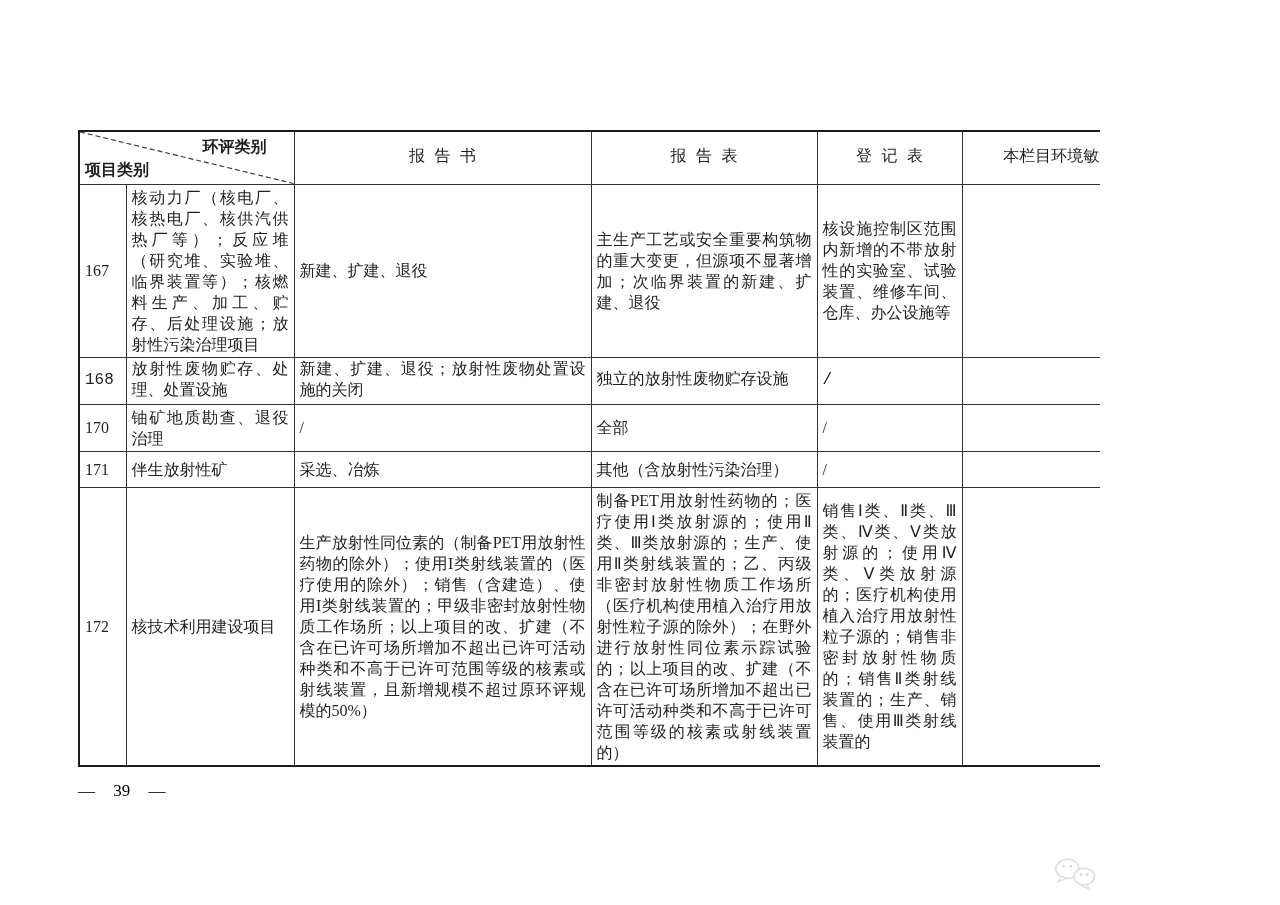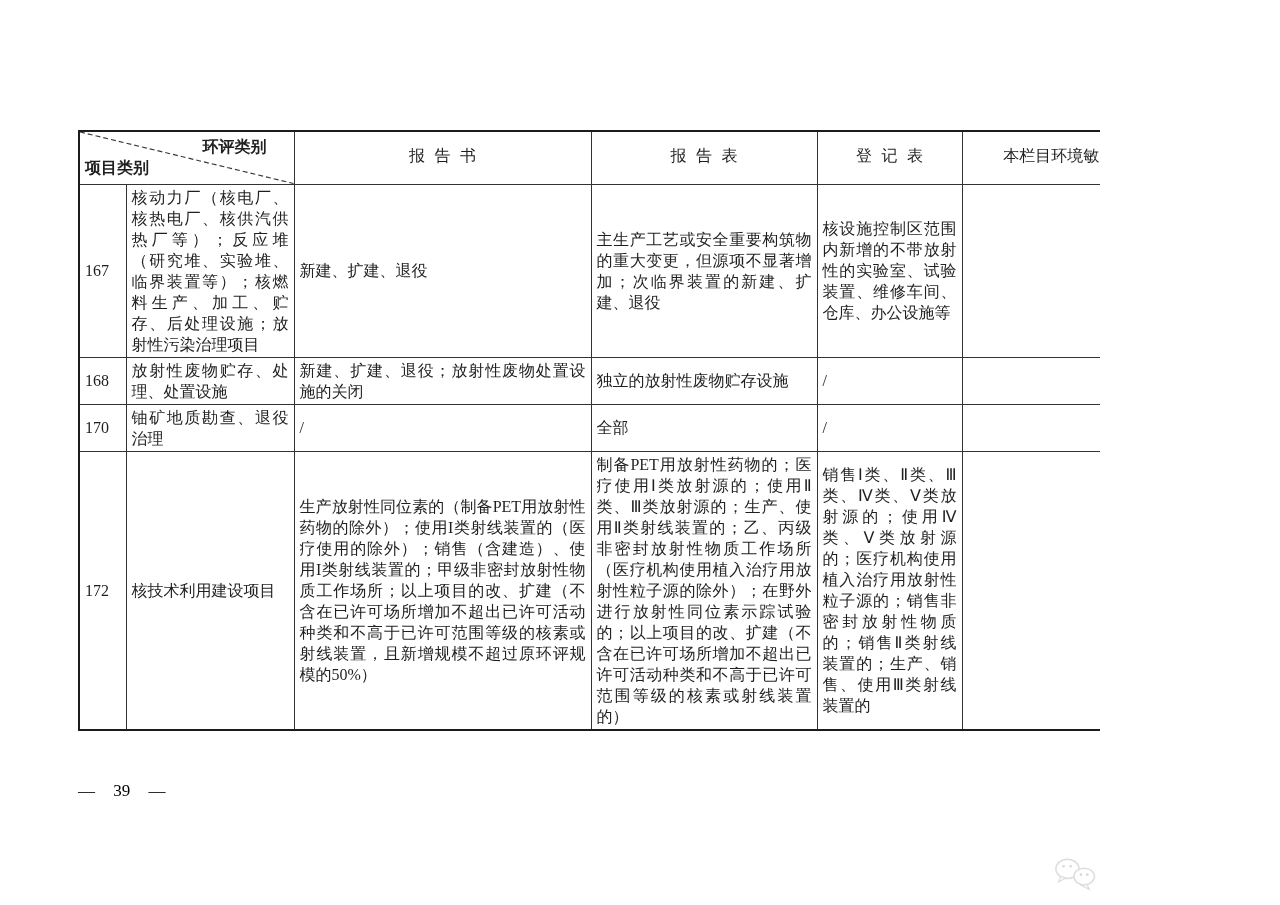--- a/index.html
+++ b/index.html
@@ -27,41 +27,41 @@
     vertical-align: middle;
     padding: 2px 5px;
     font-size: 16px;
     line-height: 21px;
     font-weight: normal;
     overflow: hidden;
   }
   
   tr.r-head { height: 53px; }
   tr.r-167  { height: 148px; }
-  tr.r-168  { height: 46px; }
+  tr.r-168  { height: 46px; font-family: Liberation Mono, monospace; }
   tr.r-169  { height: 47px; }
   tr.r-170  { height: 47px; margin-top: 48px; }
   tr.r-171  { height: 36px; }
   tr.r-172  { height: 256px; }
 
   .hdr {
     font-family: Liberation Mono, monospace;
     font-weight: bold;
     text-align: center;
     font-size: 16px;
   }
   .diag-cell { position: relative; padding: 0; }
   .diag-cell svg { position: absolute; left: 0; top: 0; width: 100%; height: 100%; }
   .diag-top {
     position: absolute; top: 4px; right: 27px;
     font-family: "Liberation Sans", sans-serif; font-weight: bold; font-size: 16px;
   }
   .diag-bottom {
     position: absolute; bottom: 4px; left: 5px;
-    font-family: Liberation Mono, monospace; font-weight: bold; font-size: 16px;
+    font-family: Liberation Serif, serif; font-weight: bold; font-size: 16px;
   }
   .cell-num { text-align: left; padding: 2px 1px; }
   .cell-text { text-align: justify; text-align-last: left; }
   .cell-empty { }
 
   .page-number {
     position: absolute;
     left: 78px;
     top: 781px;
     width: 1126px;
@@ -137,20 +137,28 @@
 
       <tr class="r-170">
         <td class="cell-num">170</td>
         <td class="cell-text">铀矿地质勘查、退役治理</td>
         <td class="cell-text">/</td>
         <td class="cell-text">全部</td>
         <td class="cell-text">/</td>
         <td class="cell-empty"></td>
       </tr>
 
+      <tr class="r-171">
+        <td class="cell-num">171</td>
+        <td class="cell-text">伴生放射性矿</td>
+        <td class="cell-text">采选、冶炼</td>
+        <td class="cell-text">其他（含放射性污染治理）</td>
+        <td class="cell-text">/</td>
+        <td class="cell-empty"></td>
+      </tr>
 
       <tr class="r-172">
         <td class="cell-num">172</td>
         <td class="cell-text" style="text-align:left;">核技术利用建设项目</td>
         <td class="cell-text">生产放射性同位素的（制备PET用放射性药物的除外）；使用I类射线装置的（医疗使用的除外）；销售（含建造）、使用I类射线装置的；甲级非密封放射性物质工作场所；以上项目的改、扩建（不含在已许可场所增加不超出已许可活动种类和不高于已许可范围等级的核素或射线装置，且新增规模不超过原环评规模的50%）</td>
         <td class="cell-text">制备PET用放射性药物的；医疗使用Ⅰ类放射源的；使用Ⅱ类、Ⅲ类放射源的；生产、使用Ⅱ类射线装置的；乙、丙级非密封放射性物质工作场所（医疗机构使用植入治疗用放射性粒子源的除外）；在野外进行放射性同位素示踪试验的；以上项目的改、扩建（不含在已许可场所增加不超出已许可活动种类和不高于已许可范围等级的核素或射线装置的）</td>
         <td class="cell-text">销售Ⅰ类、Ⅱ类、Ⅲ类、Ⅳ类、Ⅴ类放射源的；使用Ⅳ类、Ⅴ类放射源的；医疗机构使用植入治疗用放射性粒子源的；销售非密封放射性物质的；销售Ⅱ类射线装置的；生产、销售、使用Ⅲ类射线装置的</td>
         <td class="cell-empty"></td>
       </tr>
     </tbody>

